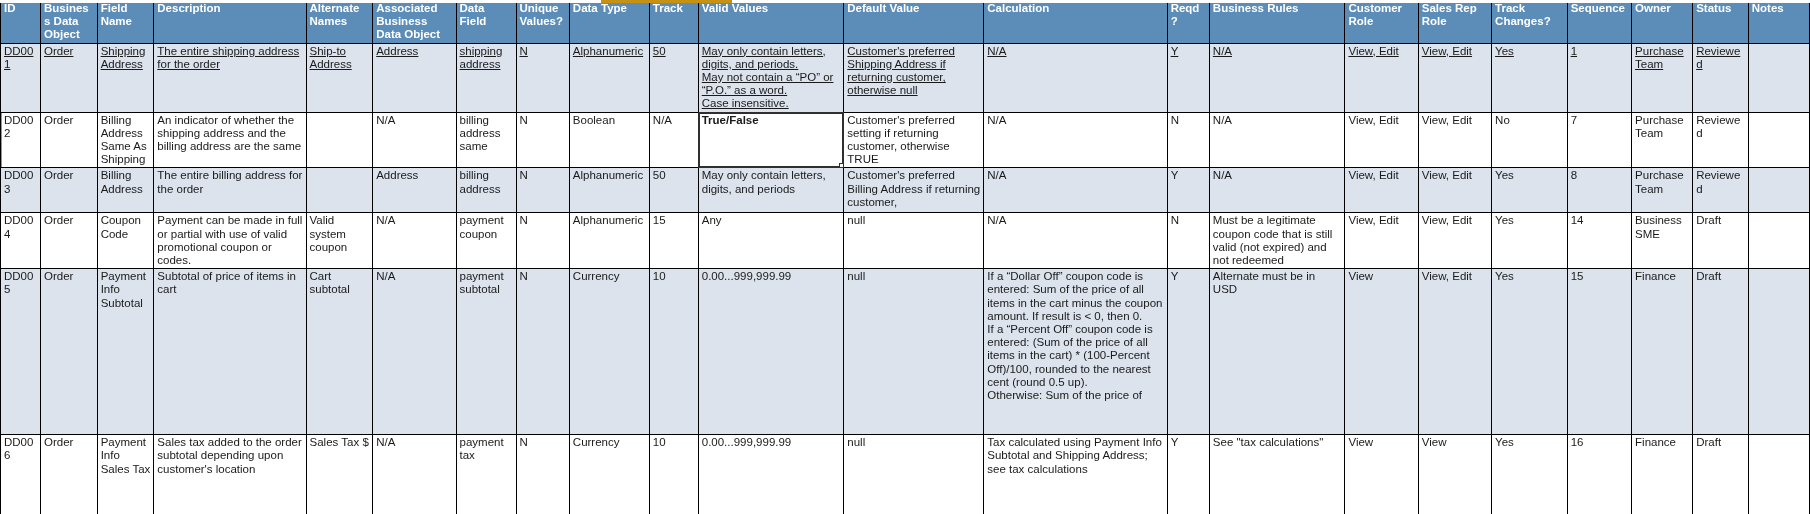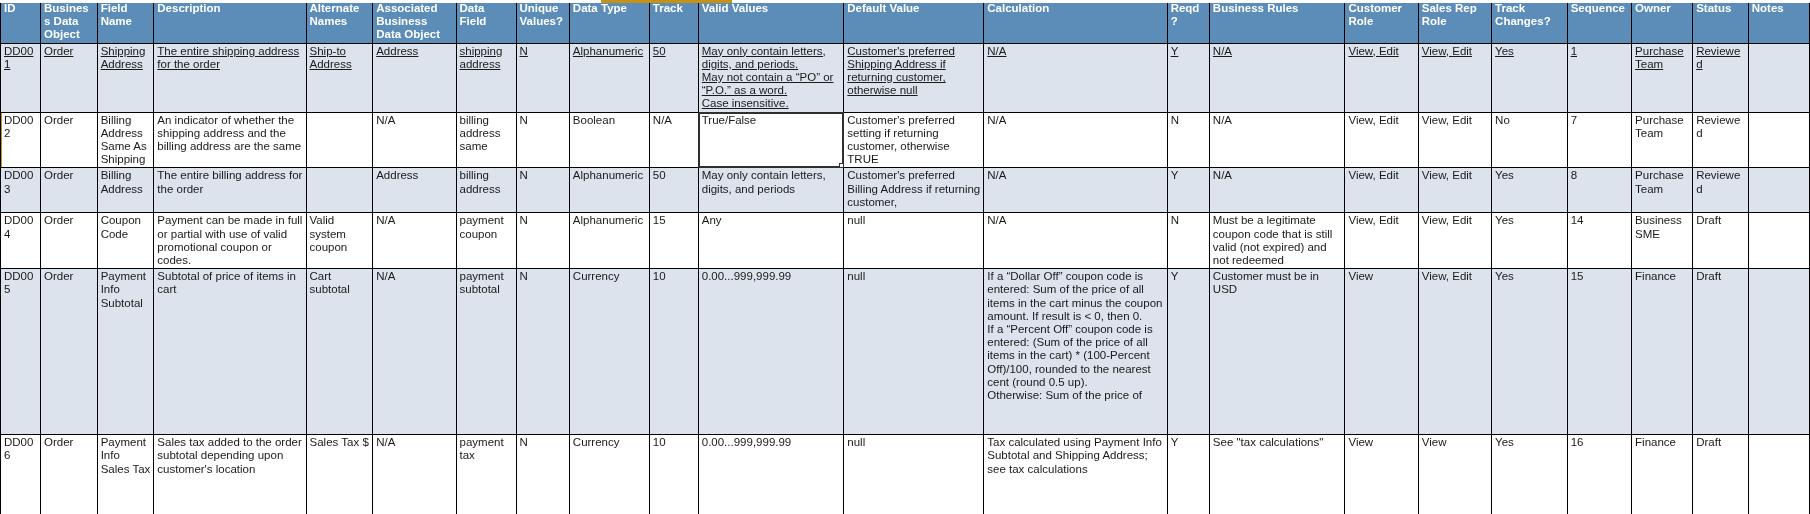--- a/index.html
+++ b/index.html
@@ -68,20 +68,21 @@
     width: 2px;
     background: #c69214;
   }
 
   
   td.active {
     position: relative;
     outline: 2px solid #2f2f2f;
     outline-offset: -2px;
     z-index: 5;
+    font-weight: bold;
   }
   td.active::after {
     content: "";
     position: absolute;
     right: -3px;
     bottom: -3px;
     width: 5px;
     height: 5px;
     background: #ffffff;
     border: 1px solid #2f2f2f;
@@ -281,21 +282,21 @@
           <td class="">payment subtotal</td>
           <td class="c">N</td>
           <td class="">Currency</td>
           <td class="c">10</td>
           <td class="">0.00...999,999.99</td>
           <td class="">null</td>
           <td class="">If a “Dollar Off” coupon code is entered: Sum of the price of all items in the cart minus the coupon amount.  If result is &lt; 0, then 0.
 If a “Percent Off” coupon code is entered: (Sum of the price of all items in the cart) * (100-Percent Off)/100, rounded to the nearest cent (round 0.5 up).
 Otherwise:  Sum of the price of</td>
           <td class="c">Y</td>
-          <td class="">Customer must be in USD</td>
+          <td class="">Alternate must be in USD</td>
           <td class="">View</td>
           <td class="">View, Edit</td>
           <td class="c">Yes</td>
           <td class="c">15</td>
           <td class="">Finance</td>
           <td class="">Draft</td>
           <td class=""></td>
         </tr>
         <tr class="plain" style="height: 108px;">
           <td class="">DD006</td>

